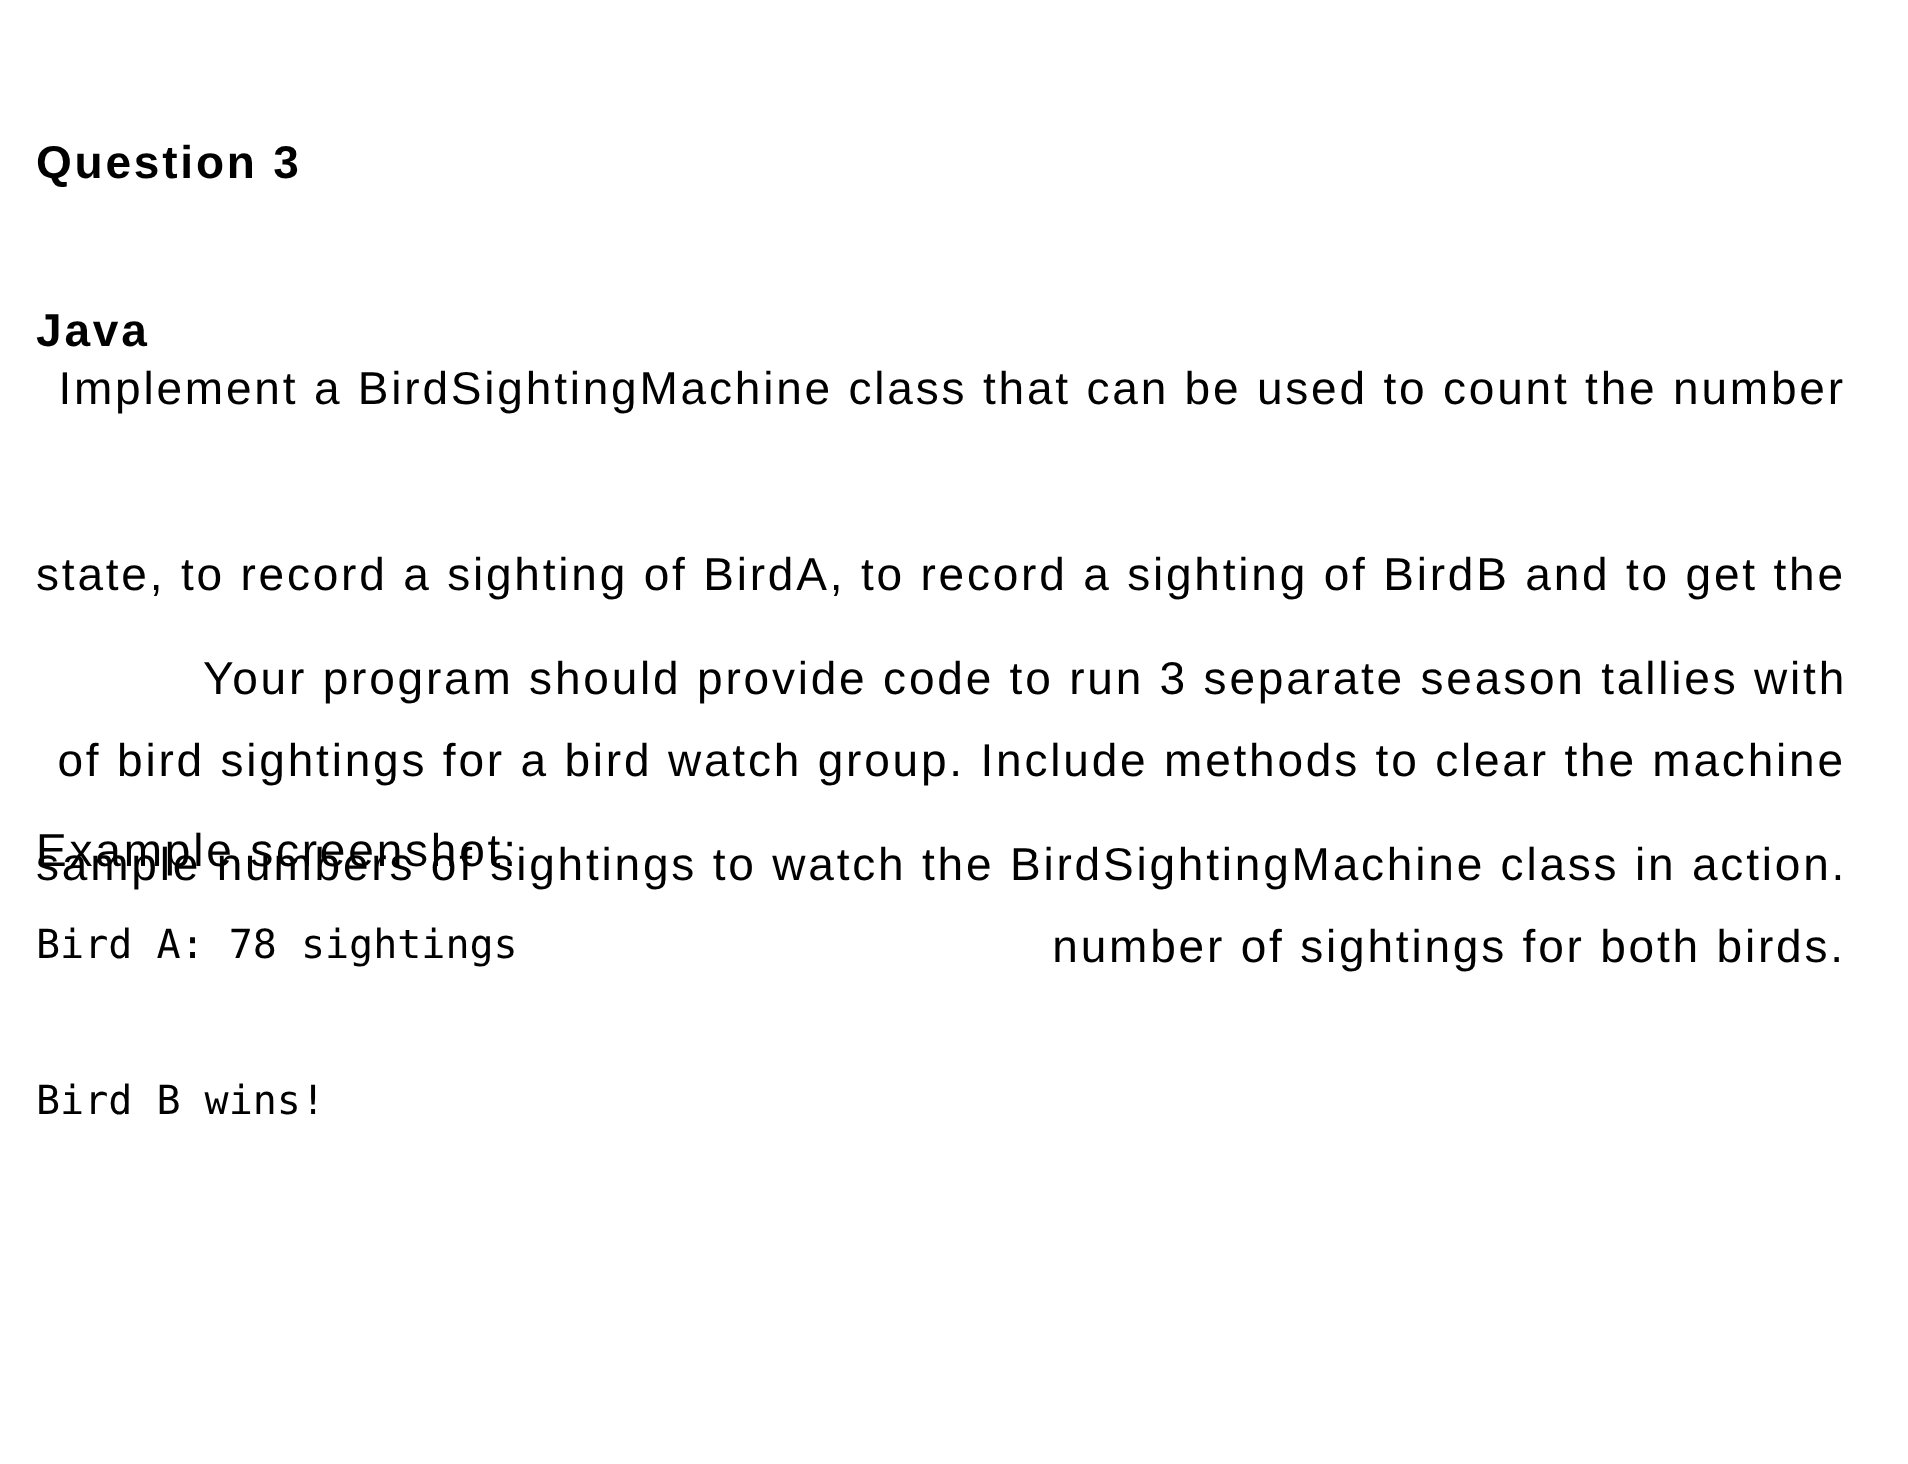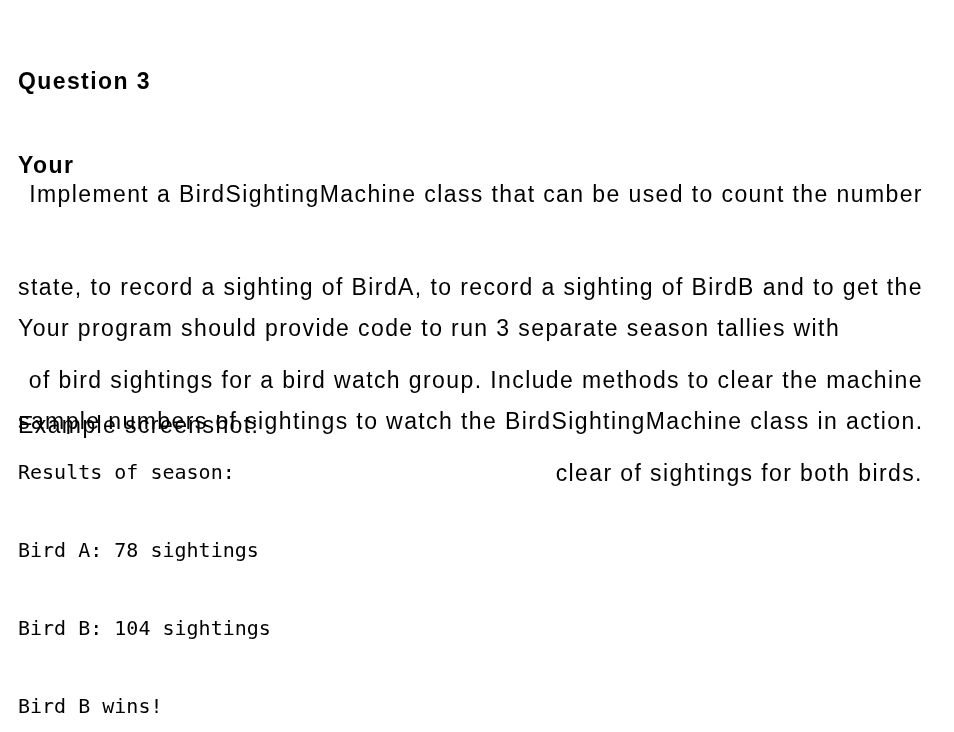--- a/index.html
+++ b/index.html
@@ -28,64 +28,62 @@
     position: absolute;
     left: 18px;
     font-family: "Liberation Sans", sans-serif;
     font-size: 23px;
     font-weight: normal;
     line-height: 31px;
     letter-spacing: 1.4px;
     white-space: pre;
   }
   .para1 { top: 117px; text-align: right; }
-  .para2 { top: 251px; }
+  .para2 { top: 262px; text-align: right; }
   .example-label { top: 348px; }
   .console-block {
     position: absolute;
     top: 407px; left: 18px;
     font-family: "DejaVu Sans Mono", monospace;
     font-size: 20px;
     font-weight: normal;
     line-height: 26px;
     letter-spacing: 0;
     white-space: pre;
   }
   .line { display: block; }
 </style>
 </head>
 <body>
 
 <div class="page">
 
   <div class="heading-block">
     <span class="line">Question 3</span>
-    <span class="line">Your</span>
+    <span class="line">Java</span>
   </div>
 
   <div class="body-block para1">
     <span class="line">Implement a BirdSightingMachine class that can be used to count the number</span>
     <span class="line">state, to record a sighting of BirdA, to record a sighting of BirdB and to get the</span>
     <span class="line">of bird sightings for a bird watch group. Include methods to clear the machine</span>
-    <span class="line">clear of sightings for both birds.</span>
+    <span class="line">number of sightings for both birds.</span>
   </div>
 
   <div class="body-block para2">
     <span class="line">Your program should provide code to run 3 separate season tallies with</span>
     <span class="line">sample numbers of sightings to watch the BirdSightingMachine class in action.</span>
   </div>
 
   <div class="body-block example-label">
     <span class="line">Example screenshot:</span>
   </div>
 
   <div class="console-block">
-    <span class="line">Results of season:</span>
     <span class="line">Bird A: 78 sightings</span>
-    <span class="line">Bird B: 104 sightings</span>
     <span class="line">Bird B wins!</span>
     
     
     
     
     
     
     
     
   </div>

